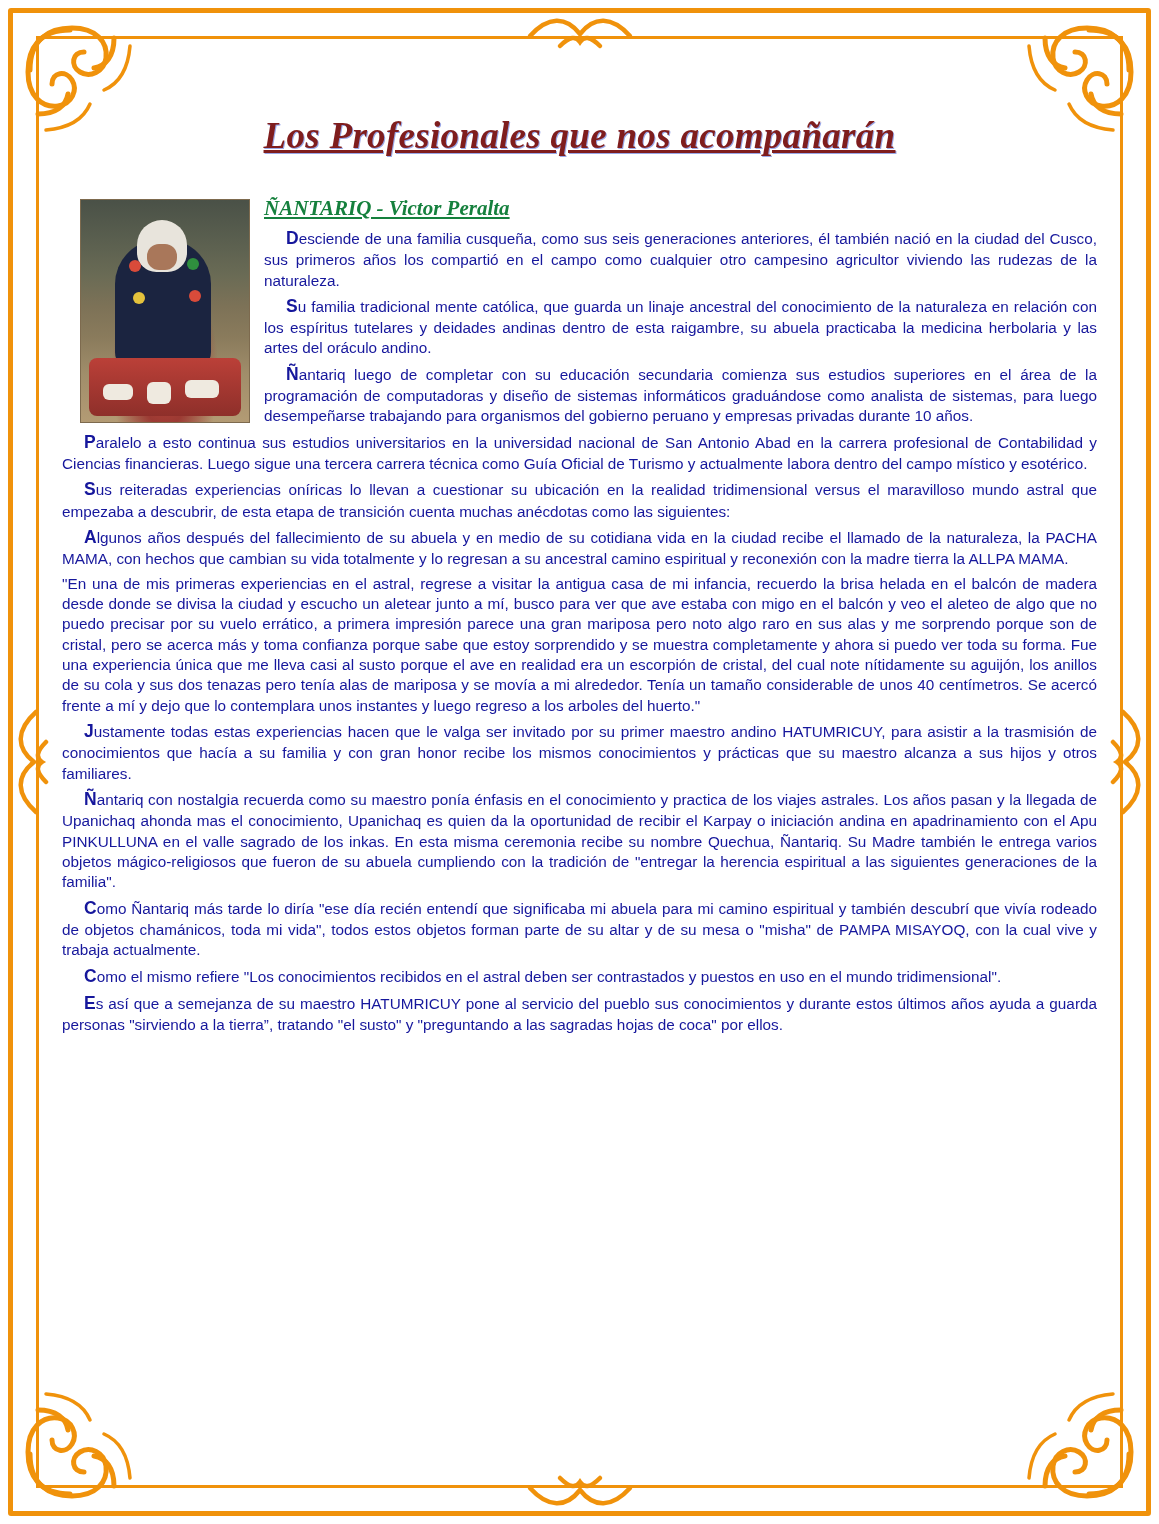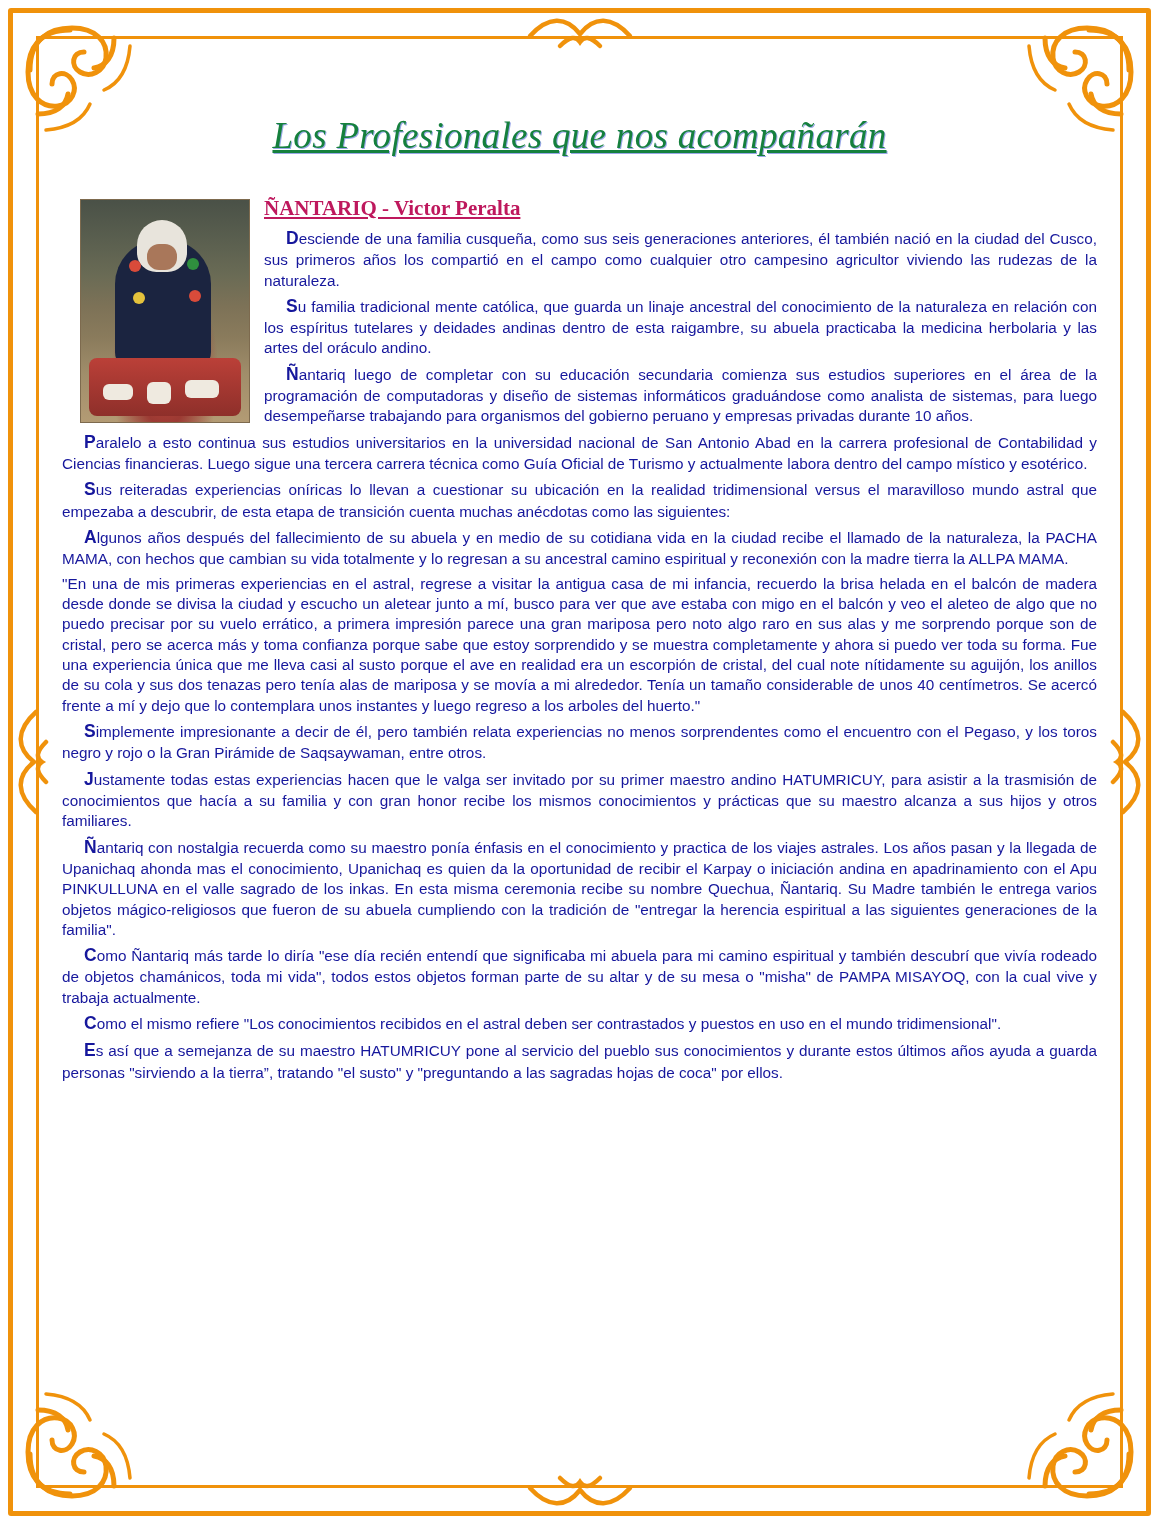--- a/index.html
+++ b/index.html
@@ -58,23 +58,23 @@
     left: 52px;
     top: 56px;
     right: 52px;
     bottom: 56px;
   }
 
   .doc-title {
     text-align: center;
     font-family: "Liberation Serif", serif;
     font-style: italic;
-    font-weight: normal;
+    font-weight: bold;
     font-size: 37px;
-    color: #15803d;
+    color: #7f1d1d;
     text-decoration: underline;
     letter-spacing: 0.3px;
     margin-top: 58px;
     text-shadow: 1px 1px 0 #9aa8e8;
   }
 
   .body-area {
     margin-top: 38px;
     padding: 0 6px 0 6px;
     color: #16179c;
@@ -136,23 +136,24 @@
     position: absolute;
     background: #efeae0;
     border-radius: 6px;
   }
   .photo .obj1 { left: 22px; bottom: 22px; width: 30px; height: 16px; }
   .photo .obj2 { left: 66px; bottom: 18px; width: 24px; height: 22px; }
   .photo .obj3 { left: 104px; bottom: 24px; width: 34px; height: 18px; }
 
   .person-name {
     font-family: "Liberation Serif", serif;
+    font-style: italic;
     font-weight: bold;
     font-size: 21px;
-    color: #be185d;
+    color: #15803d;
     text-decoration: underline;
     margin: 0 0 2px 0;
   }
 
   p.para {
     margin: 4px;
     text-indent: 22px;
   }
   p.para.noindent { text-indent: 0; }
   .dropcap { font-size: 17.5px; font-weight: bold; }
@@ -253,21 +254,20 @@
 
       <div class="person-name">ÑANTARIQ - Victor Peralta</div>
 
       <p class="para"><span class="dropcap">D</span><span>esciende de una familia cusqueña, como sus seis generaciones anteriores, él también nació en la ciudad del Cusco, sus primeros años los compartió en el campo como cualquier otro campesino agricultor viviendo las rudezas de la naturaleza.</span></p>
       <p class="para"><span class="dropcap">S</span><span>u familia tradicional mente católica, que guarda un linaje ancestral del conocimiento de la naturaleza en relación con los espíritus tutelares y deidades andinas dentro de esta raigambre, su abuela practicaba la medicina herbolaria y las artes del oráculo andino.</span></p>
       <p class="para"><span class="dropcap">Ñ</span><span>antariq luego de completar con su educación secundaria comienza sus estudios superiores en el área de la programación de computadoras y diseño de sistemas informáticos graduándose como analista de sistemas, para luego desempeñarse trabajando para organismos del gobierno peruano y empresas privadas durante 10 años.</span></p>
       <p class="para"><span class="dropcap">P</span><span>aralelo a esto continua sus estudios universitarios en la universidad nacional de San Antonio Abad en la carrera profesional de Contabilidad y Ciencias financieras. Luego sigue una tercera carrera técnica como Guía Oficial de Turismo y actualmente labora dentro del campo místico y esotérico.</span></p>
       <p class="para"><span class="dropcap">S</span><span>us reiteradas experiencias oníricas lo llevan a cuestionar su ubicación en la realidad tridimensional versus el maravilloso mundo astral que empezaba a descubrir, de esta etapa de transición cuenta muchas anécdotas como las siguientes:</span></p>
       <p class="para"><span class="dropcap">A</span><span>lgunos años después del fallecimiento de su abuela y en medio de su cotidiana vida en la ciudad recibe el llamado de la naturaleza, la PACHA MAMA, con hechos que cambian su vida totalmente y lo regresan a su ancestral camino espiritual y reconexión con la madre tierra la ALLPA MAMA.</span></p>
       <p class="para noindent"><span>"En una de mis primeras experiencias en el astral, regrese a visitar la antigua casa de mi infancia, recuerdo la brisa helada en el balcón de madera desde donde se divisa la ciudad y escucho un aletear junto a mí, busco para ver que ave estaba con migo en el balcón y veo el aleteo de algo que no puedo precisar por su vuelo errático, a primera impresión parece una gran mariposa pero noto algo raro en sus alas y me sorprendo porque son de cristal, pero se acerca más y toma confianza porque sabe que estoy sorprendido y se muestra completamente y ahora si puedo ver toda su forma. Fue una experiencia única que me lleva casi al susto porque el ave en realidad era un escorpión de cristal, del cual note nítidamente su aguijón, los anillos de su cola y sus dos tenazas pero tenía alas de mariposa y se movía a mi alrededor. Tenía un tamaño considerable de unos 40 centímetros. Se acercó frente a mí y dejo que lo contemplara unos instantes y luego regreso a los arboles del huerto."</span></p>
-      <p class="para"><span class="dropcap">S</span><span>implemente impresionante a decir de él, pero también relata experiencias no menos sorprendentes como el encuentro con el Pegaso, y los toros negro y rojo o la Gran Pirámide de Saqsaywaman, entre otros.</span></p>
       <p class="para"><span class="dropcap">J</span><span>ustamente todas estas experiencias hacen que le valga ser invitado por su primer maestro andino HATUMRICUY, para asistir a la trasmisión de conocimientos que hacía a su familia y con gran honor recibe los mismos conocimientos y prácticas que su maestro alcanza a sus hijos y otros familiares.</span></p>
       <p class="para"><span class="dropcap">Ñ</span><span>antariq con nostalgia recuerda como su maestro ponía énfasis en el conocimiento y practica de los viajes astrales. Los años pasan y la llegada de Upanichaq ahonda mas el conocimiento, Upanichaq es quien da la oportunidad de recibir el Karpay o iniciación andina en apadrinamiento con el Apu PINKULLUNA en el valle sagrado de los inkas. En esta misma ceremonia recibe su nombre Quechua, Ñantariq. Su Madre también le entrega varios objetos mágico-religiosos que fueron de su abuela cumpliendo con la tradición de "entregar la herencia espiritual a las siguientes generaciones de la familia".</span></p>
       <p class="para"><span class="dropcap">C</span><span>omo Ñantariq más tarde lo diría "ese día recién entendí que significaba mi abuela para mi camino espiritual y también descubrí que vivía rodeado de objetos chamánicos, toda mi vida", todos estos objetos forman parte de su altar y de su mesa o "misha" de PAMPA MISAYOQ, con la cual vive y trabaja actualmente.</span></p>
       <p class="para"><span class="dropcap">C</span><span>omo el mismo refiere "Los conocimientos recibidos en el astral deben ser contrastados y puestos en uso en el mundo tridimensional".</span></p>
       <p class="para"><span class="dropcap">E</span><span>s así que a semejanza de su maestro HATUMRICUY pone al servicio del pueblo sus conocimientos y durante estos últimos años ayuda a guarda personas "sirviendo a la tierra”, tratando "el susto" y "preguntando a las sagradas hojas de coca" por ellos.</span></p>
 
     </div>
   </div>
 </div>
 

